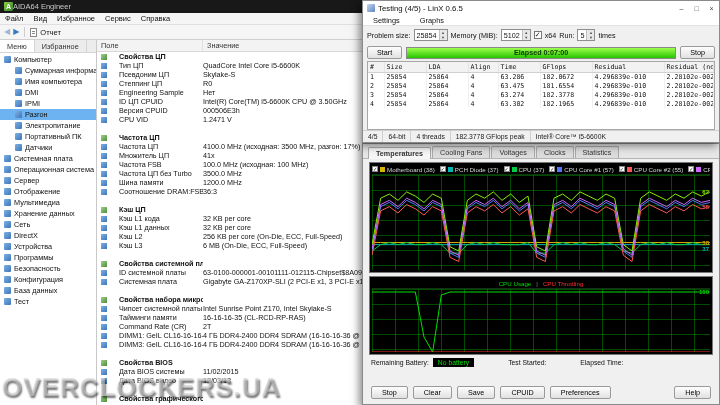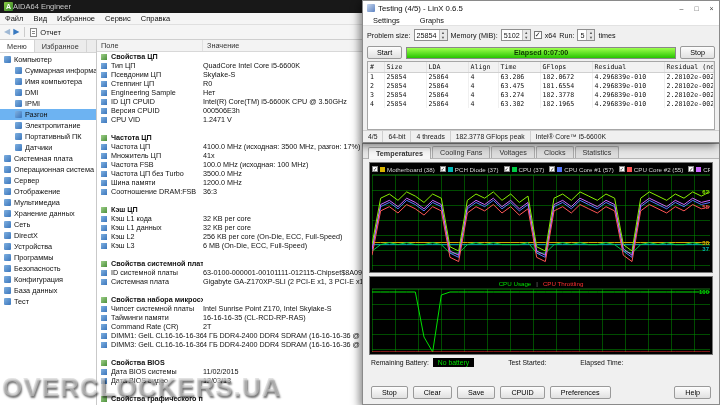--- a/index.html
+++ b/index.html
@@ -28,21 +28,21 @@
   .tree-item { height:11px; display:flex; align-items:center; gap:3px; padding-left:4px; white-space:nowrap; overflow:hidden; }
   .tree-item.lvl1 { padding-left:15px; }
   .tree-item.selected { background:#6db3f2; }
   .tree-icon { width:7px; height:7px; flex:none; background:linear-gradient(135deg,#7fb0e0,#3b76bc); border-radius:1px; }
   .content-panel { flex:1; background:#fff; display:flex; flex-direction:column; min-width:0; }
   .content-header { height:12px; display:flex; background:#f3f3f3; border-bottom:1px solid #d8d8d8; font-size:7.3px; color:#333; flex:none; }
   .col-field { width:106px; padding-left:4px; border-right:1px solid #e0e0e0; display:flex; align-items:center; }
   .col-value { flex:1; padding-left:4px; display:flex; align-items:center; }
   .content-rows { flex:1; overflow:hidden; font-size:7.2px; }
   .crow { height:9px; display:flex; align-items:center; white-space:nowrap; }
-  .crow .f { width:106px; padding-left:4px; display:flex; align-items:center; gap:4px; overflow:hidden; flex:none; }
+  .crow .f { width:106px; padding-left:4px; display:flex; align-items:center; gap:12px; overflow:hidden; flex:none; }
   .crow .v { flex:1; overflow:hidden; }
   .crow.hdr { font-weight:bold; }
   .ricon { width:6px; height:6px; flex:none; background:linear-gradient(135deg,#7fb0e0,#3b76bc); }
   .crow.hdr .ricon { background:linear-gradient(135deg,#9fd08a,#4b8f3a); }
   .crow.spacer { height:9px; }
 
   
   #linx { left:362px; top:0; width:358px; height:143px; background:#f0f0f0; border:1px solid #8a8a8a; box-shadow:-3px 3px 8px rgba(0,0,0,.45); display:flex; flex-direction:column; z-index:10; }
   .linx-titlebar { height:14px; background:#ffffff; display:flex; align-items:center; gap:3px; padding:0 0 0 4px; font-size:7.8px; flex:none; }
   .linx-app-icon { width:8px; height:8px; background:linear-gradient(135deg,#c9d8ef,#5d83c2); border-radius:1px; }

